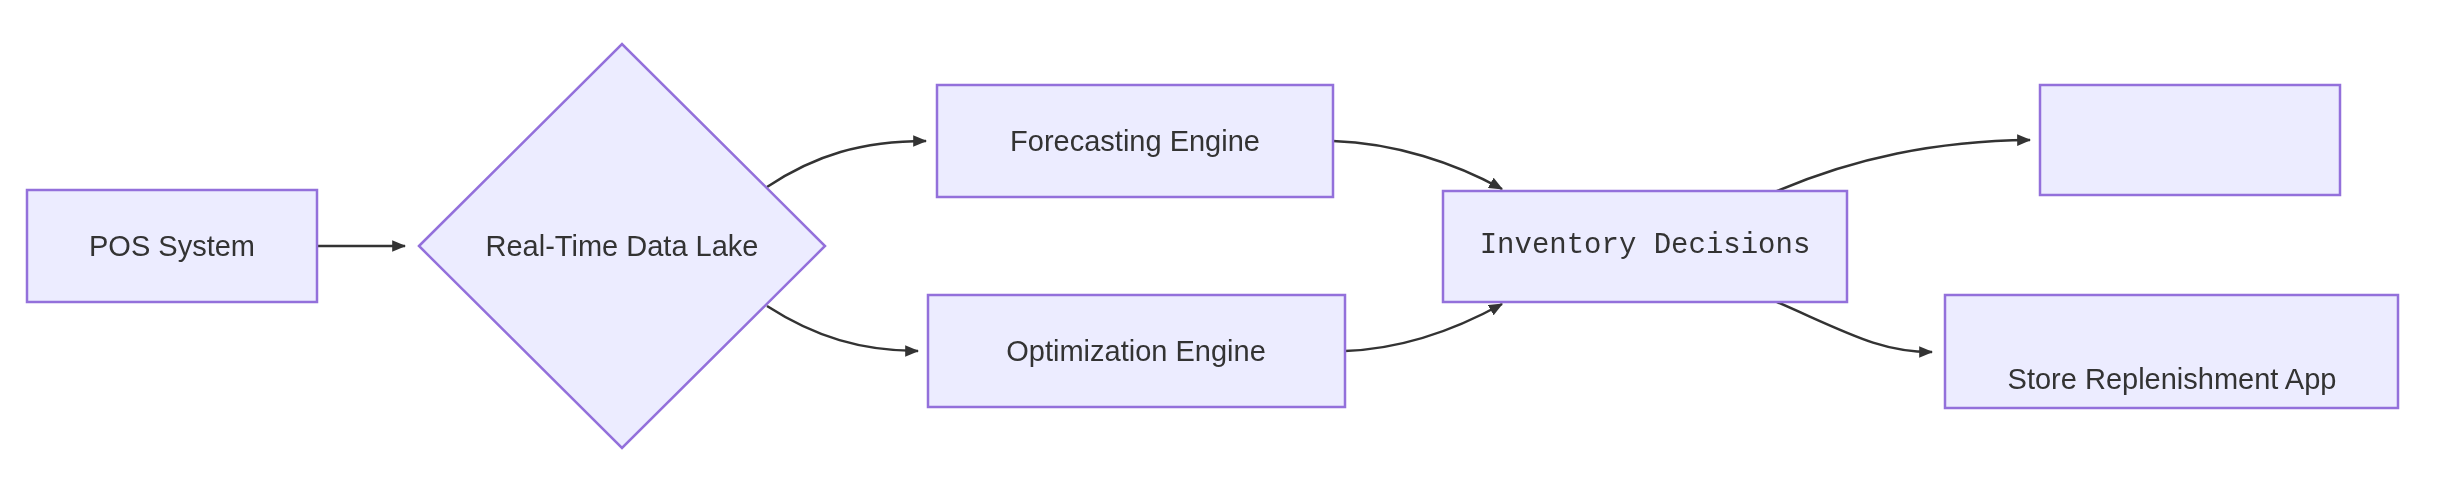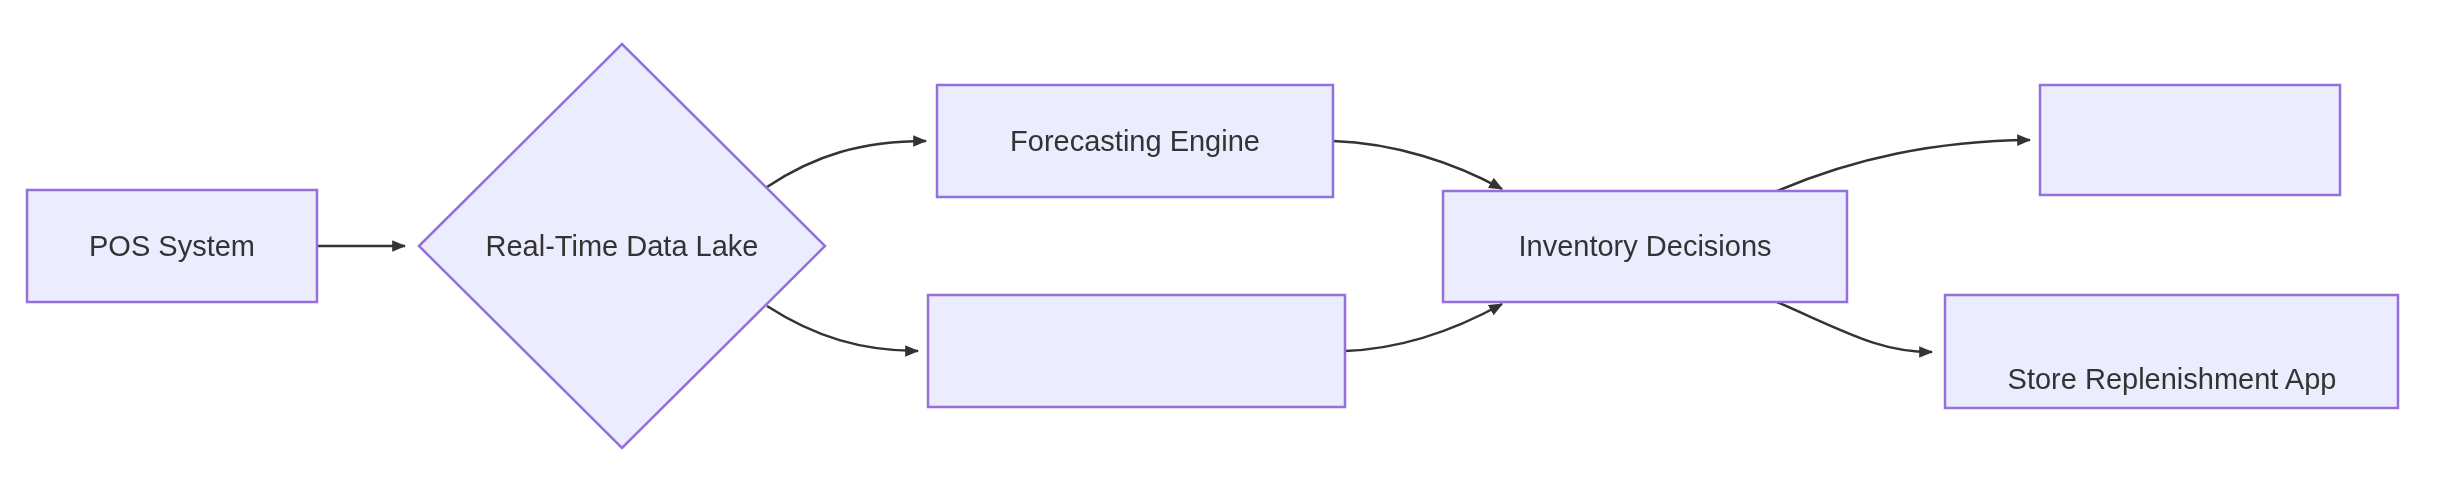--- a/index.html
+++ b/index.html
@@ -51,16 +51,17 @@
       <rect x="928" y="295" width="417" height="112"></rect>
       <rect x="1443" y="191" width="404" height="111"></rect>
       <rect x="2040" y="85" width="300" height="110"></rect>
       <rect x="1945" y="295" width="453" height="113"></rect>
     </g>
   </svg>
 
   <div class="node-label" style="left:172px;  top:246px;">POS System</div>
   <div class="node-label" style="left:622px;  top:246px;text-align:center;">Real-Time Data Lake</div>
   <div class="node-label" style="left:1135px; top:141px;">Forecasting Engine</div>
-  <div class="node-label" style="left:1645px; top:246px;">Inventory Decisions</div>
+  <div class="node-label" style="left:1136px; top:351px;">Optimization Engine</div>
+  <div class="node-label" style="left:1645px; top:246px;font-family:Liberation Mono, monospace;">Inventory Decisions</div>
   <div class="node-label" style="left:2172px; top:351px;margin-top:28px;">Store Replenishment App</div>
 
 </div>
 
 </body></html>

